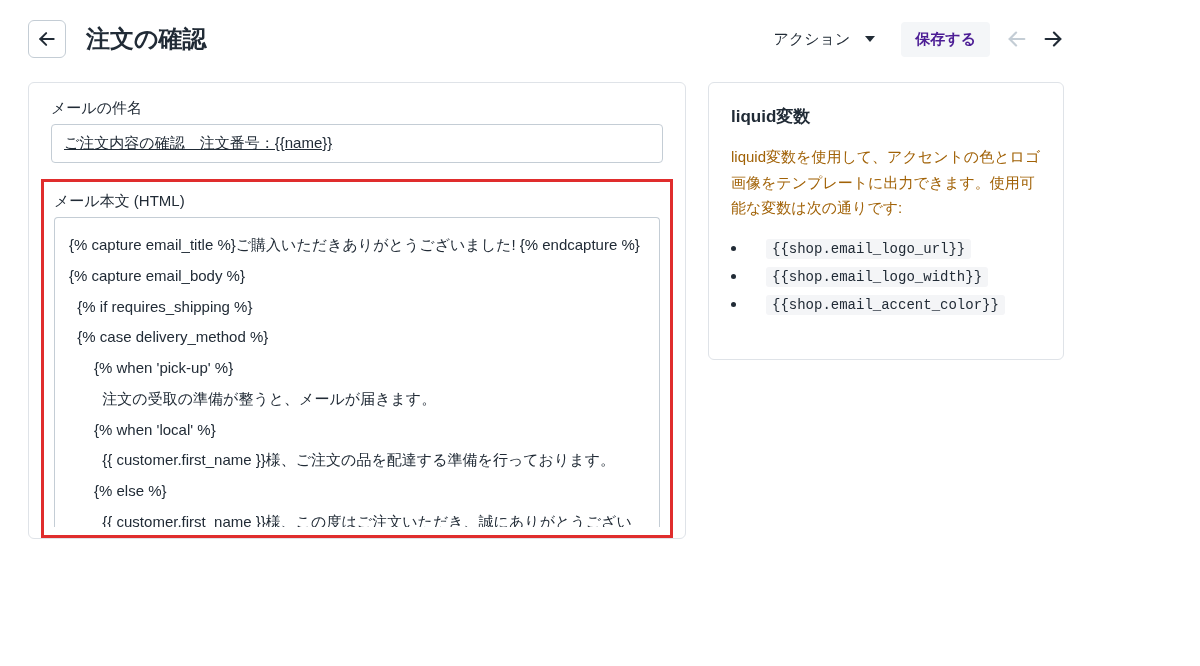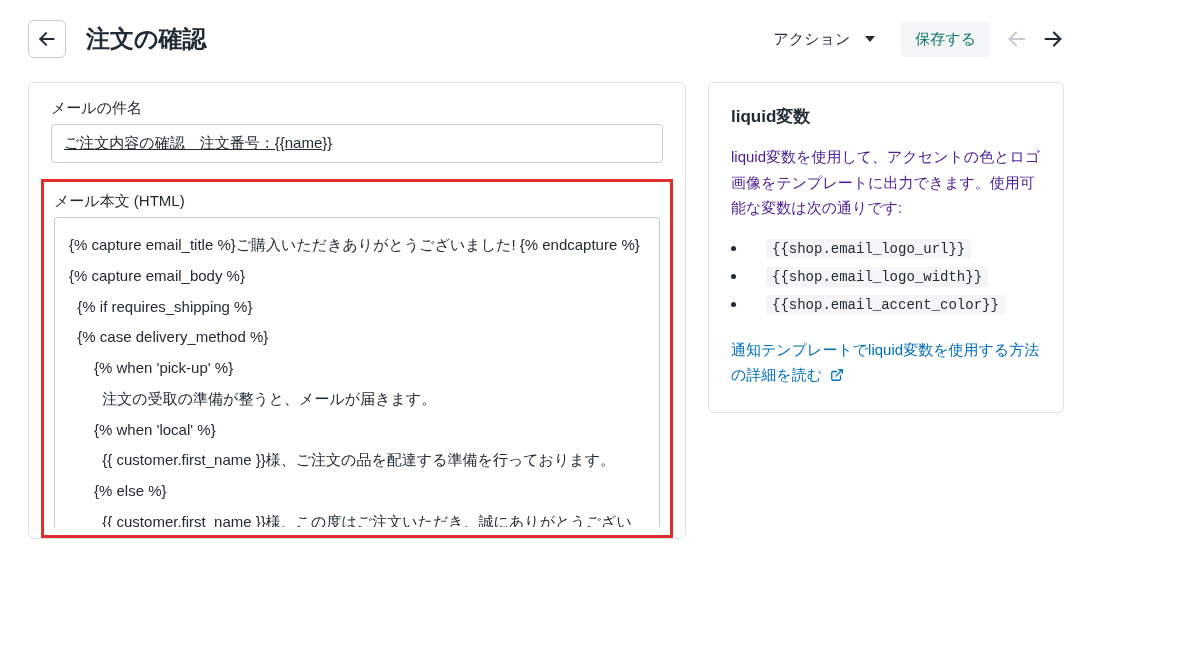--- a/index.html
+++ b/index.html
@@ -57,23 +57,24 @@
       cursor: pointer;
       padding: 6px 10px;
       font-size: 15px;
       color: #212b36;
     }
     .save-button {
       padding: 8px 14px;
       background: #f4f6f8;
       border: none;
       border-radius: 4px;
-      color: #0f766e;
+      color: #4c1d95;
       font-size: 15px;
       cursor: default;
+      font-weight: bold;
     }
     .nav-arrows {
       display: flex;
       align-items: center;
       gap: 14px;
     }
     .nav-arrow {
       display: inline-flex;
       cursor: pointer;
     }
@@ -171,21 +172,21 @@
       align-self: flex-start;
     }
     .side-title {
       font-size: 17px;
       font-weight: 700;
       color: #212b36;
       margin-bottom: 16px;
     }
     .side-desc {
       font-size: 15px;
-      color: #4c1d95;
+      color: #a16207;
       line-height: 1.7;
       margin-bottom: 14px;
     }
     .var-list {
       list-style: none;
       margin-bottom: 18px;
     }
     .var-list li {
       display: flex;
       align-items: center;
@@ -295,26 +296,16 @@
         </li>
         <li>
           <span class="var-bullet"></span>
           <code class="var-code">{{shop.email_logo_width}}</code>
         </li>
         <li>
           <span class="var-bullet"></span>
           <code class="var-code">{{shop.email_accent_color}}</code>
         </li>
       </ul>
-      <a class="side-link">
-        <span>通知テンプレートでliquid変数を使用する方法の詳細を読む</span>
-        <span class="ext-icon">
-          <svg width="14" height="14" viewBox="0 0 24 24" fill="none" stroke="#006fbb" stroke-width="2.2" stroke-linecap="round" stroke-linejoin="round">
-              <path d="M18 13v6a2 2 0 0 1-2 2H5a2 2 0 0 1-2-2V8a2 2 0 0 1 2-2h6"></path>
-              <polyline points="15 3 21 3 21 9"></polyline>
-              <line x1="10" y1="14" x2="21" y2="3"></line>
-            </svg>
-        </span>
-      </a>
     </aside>
 
   </div>
 </div>
 
 </body></html>

